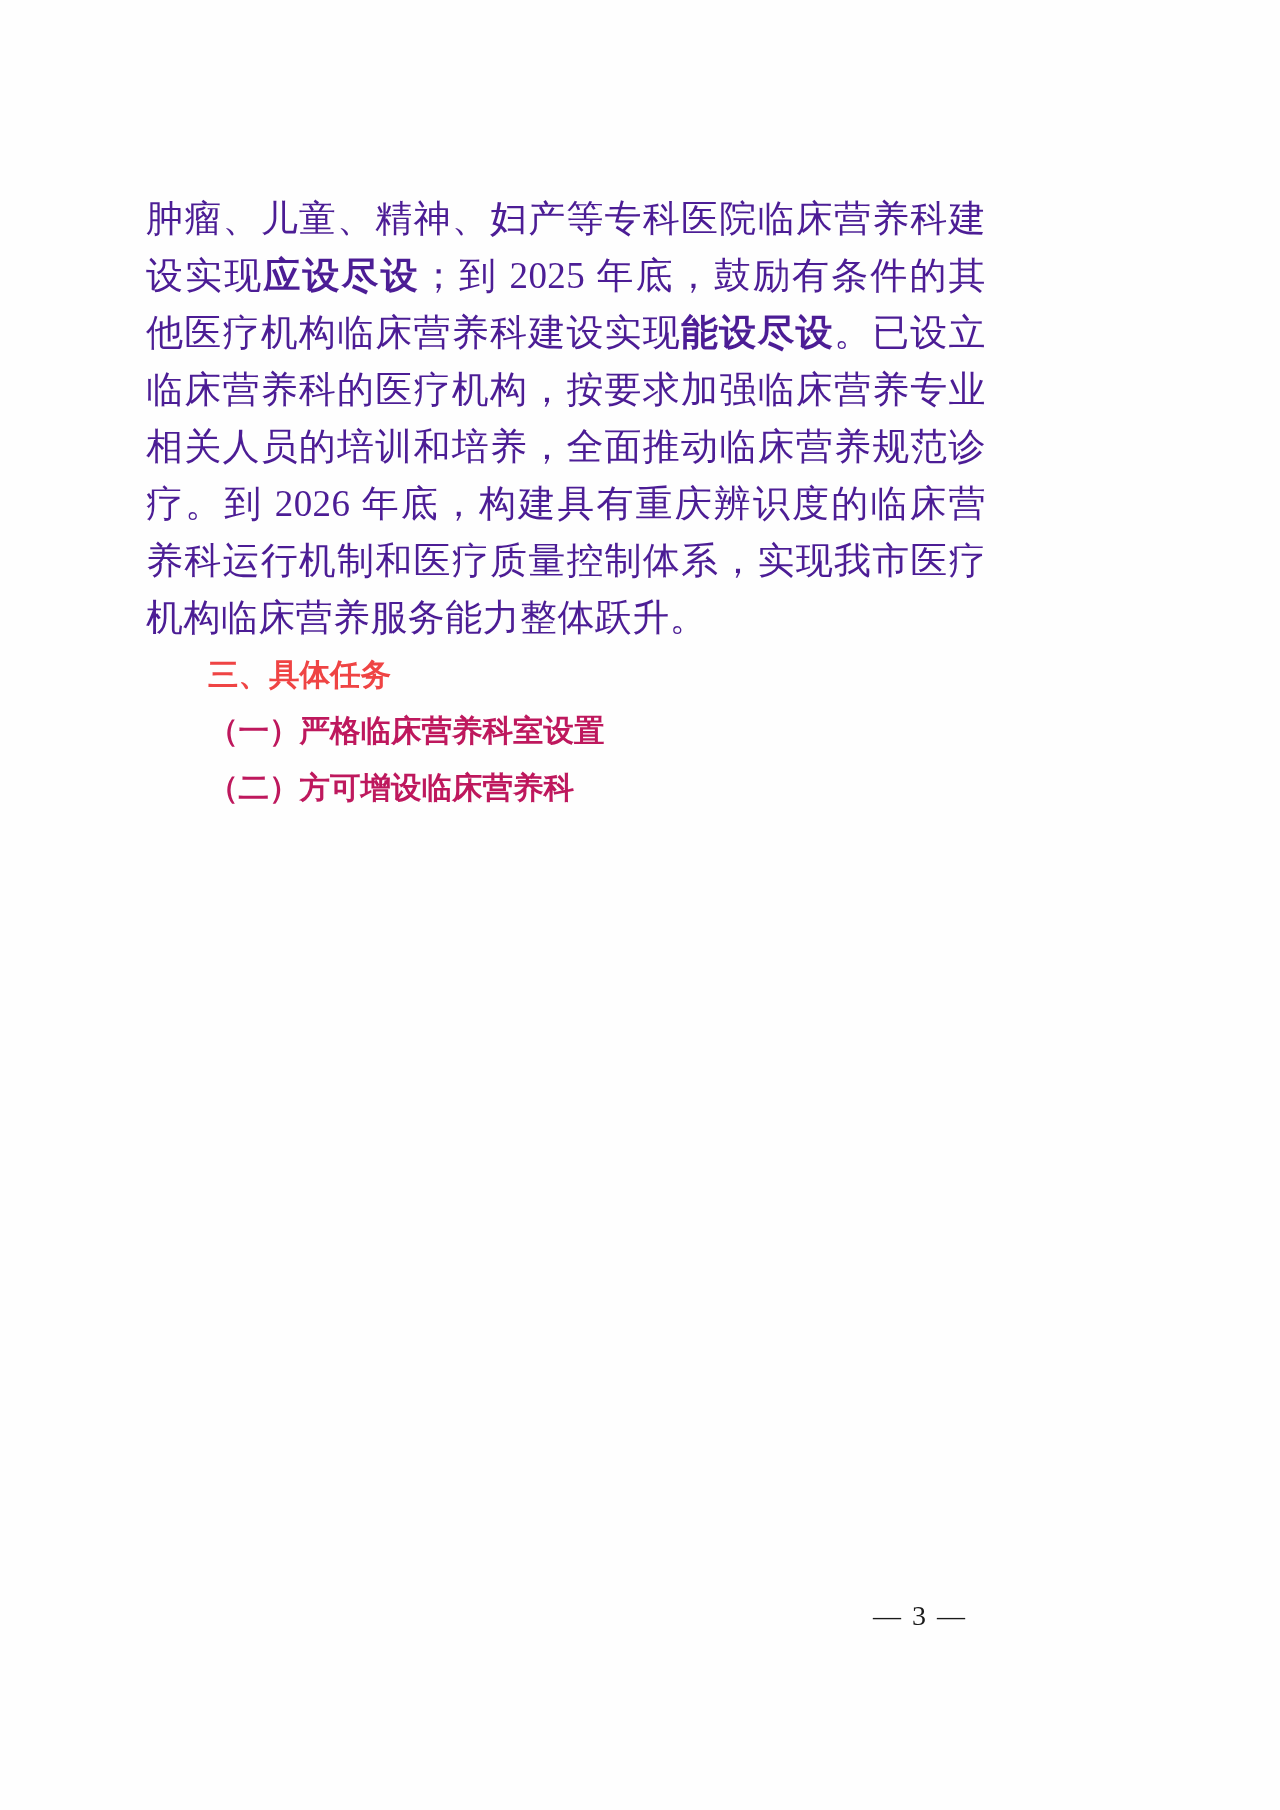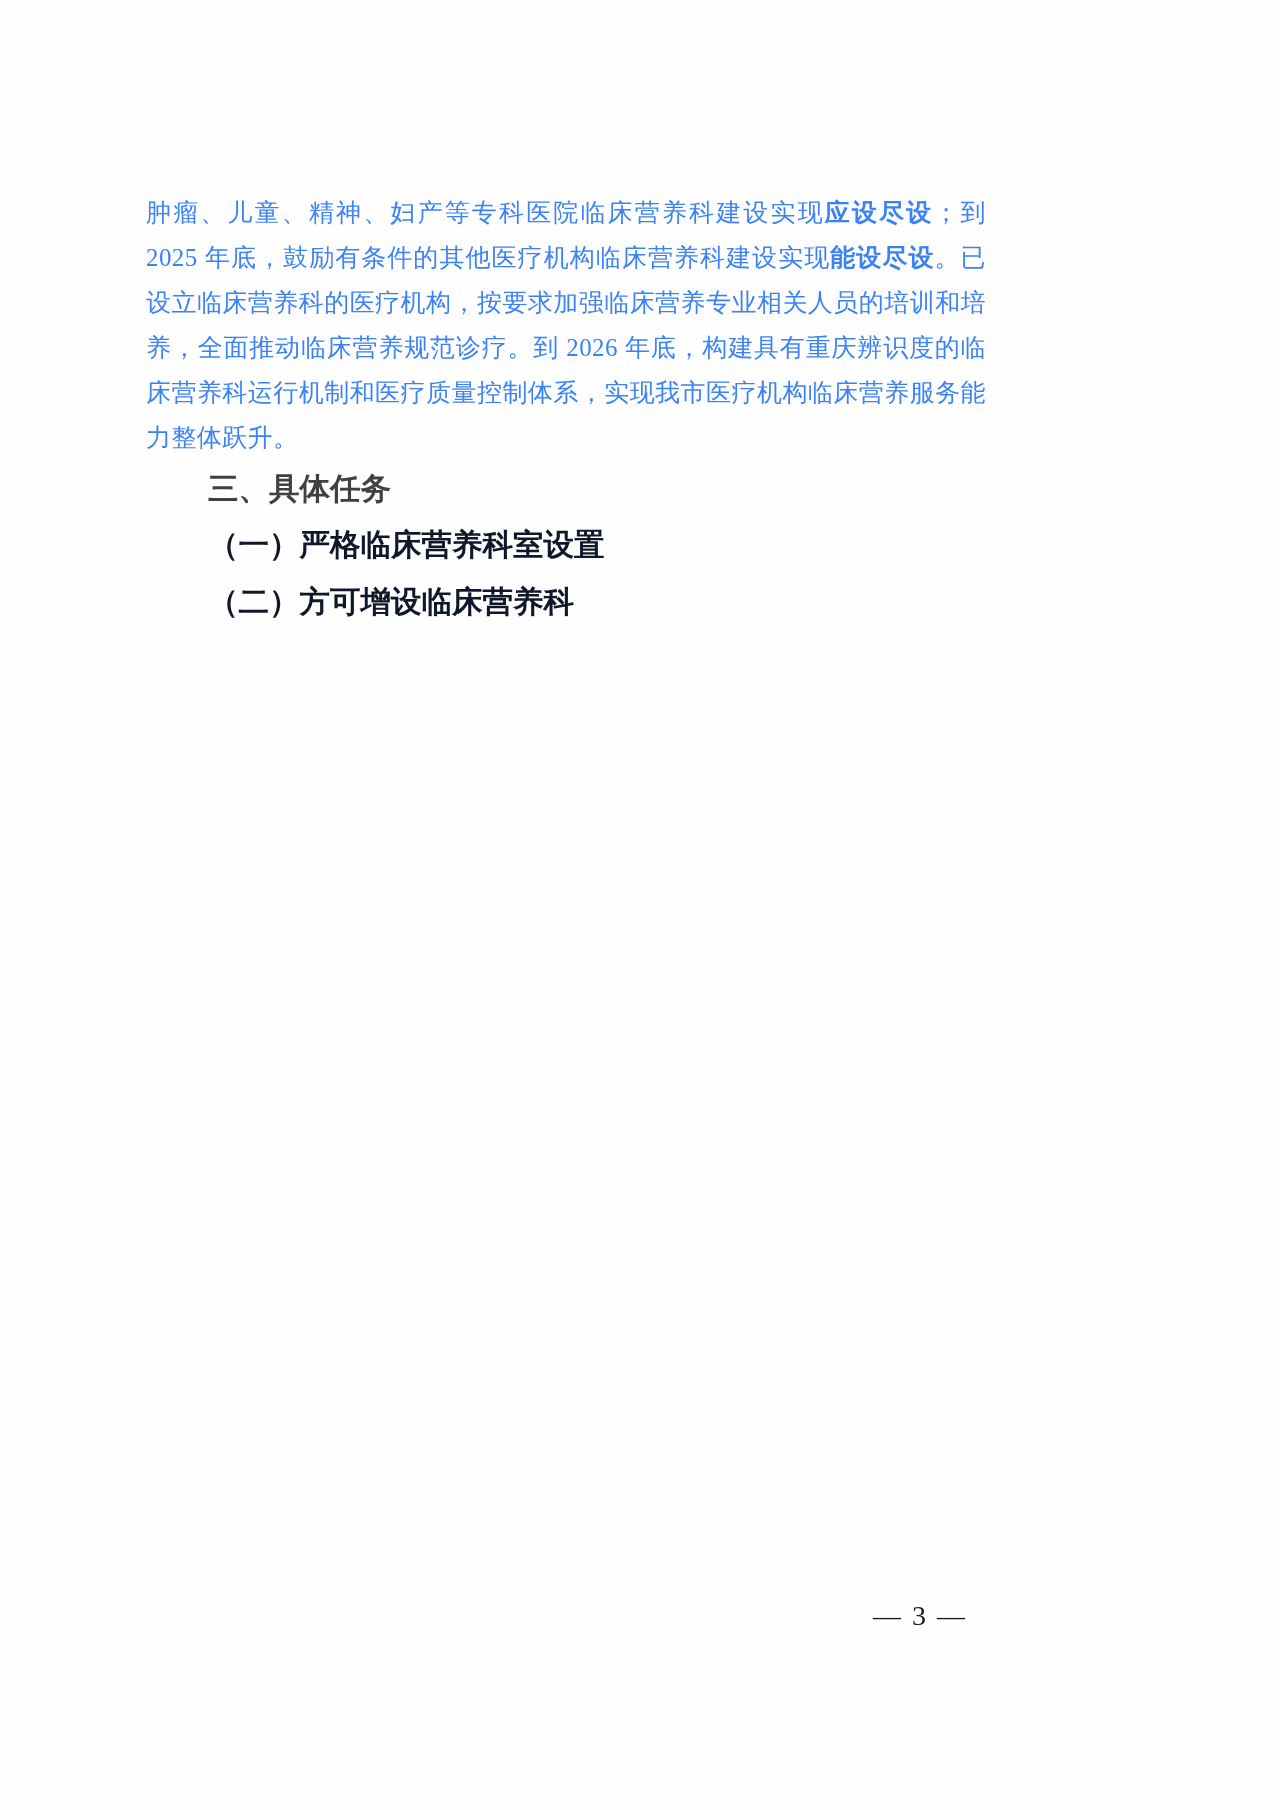--- a/index.html
+++ b/index.html
@@ -23,50 +23,50 @@
     height: 1810px;
     background: #fefefe;
   }
   .content {
     position: absolute;
     left: 146px;
     top: 190px;
     width: 840px;
   }
   .para {
-    font-size: 25px;
-    line-height: 45px;
+    font-size: 37px;
+    line-height: 57px;
     text-align: justify;
     text-justify: inter-ideograph;
     letter-spacing: 0.4px;
     margin: 0;
-    color: #3b82f6;
+    color: #4c1d95;
   }
   .indent {
     text-indent: 62px;
   }
   .bold {
     font-weight: bold;
   }
   .heading {
     font-size: 30.5px;
     line-height: 57px;
     font-weight: bold;
     text-indent: 62px;
     margin: 0;
-    color: #404040;
+    color: #ef4444;
     font-family: "Liberation Sans", "DejaVu Sans", sans-serif;
   }
   .subheading {
     font-size: 30.5px;
     line-height: 57px;
     font-weight: bold;
     text-indent: 62px;
     margin: 0;
-    color: #0f172a;
+    color: #be185d;
   }
   .page-number {
     position: absolute;
     left: 0;
     top: 1600px;
     width: 1280px;
     text-align: center;
     font-size: 28px;
     color: #1a1a1a;
     letter-spacing: 2px;

